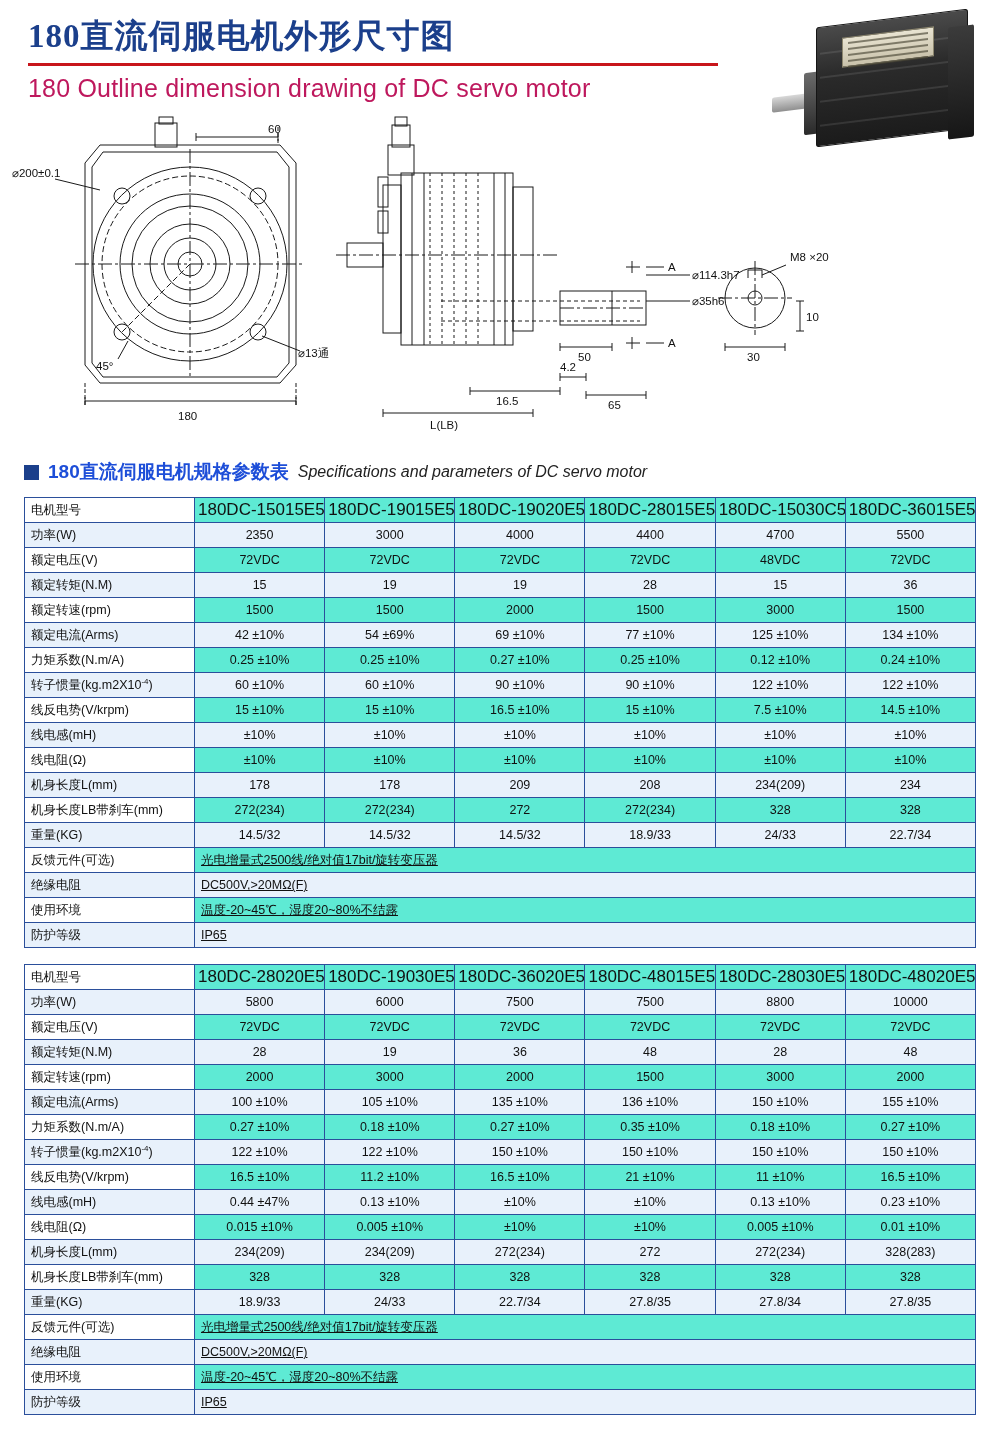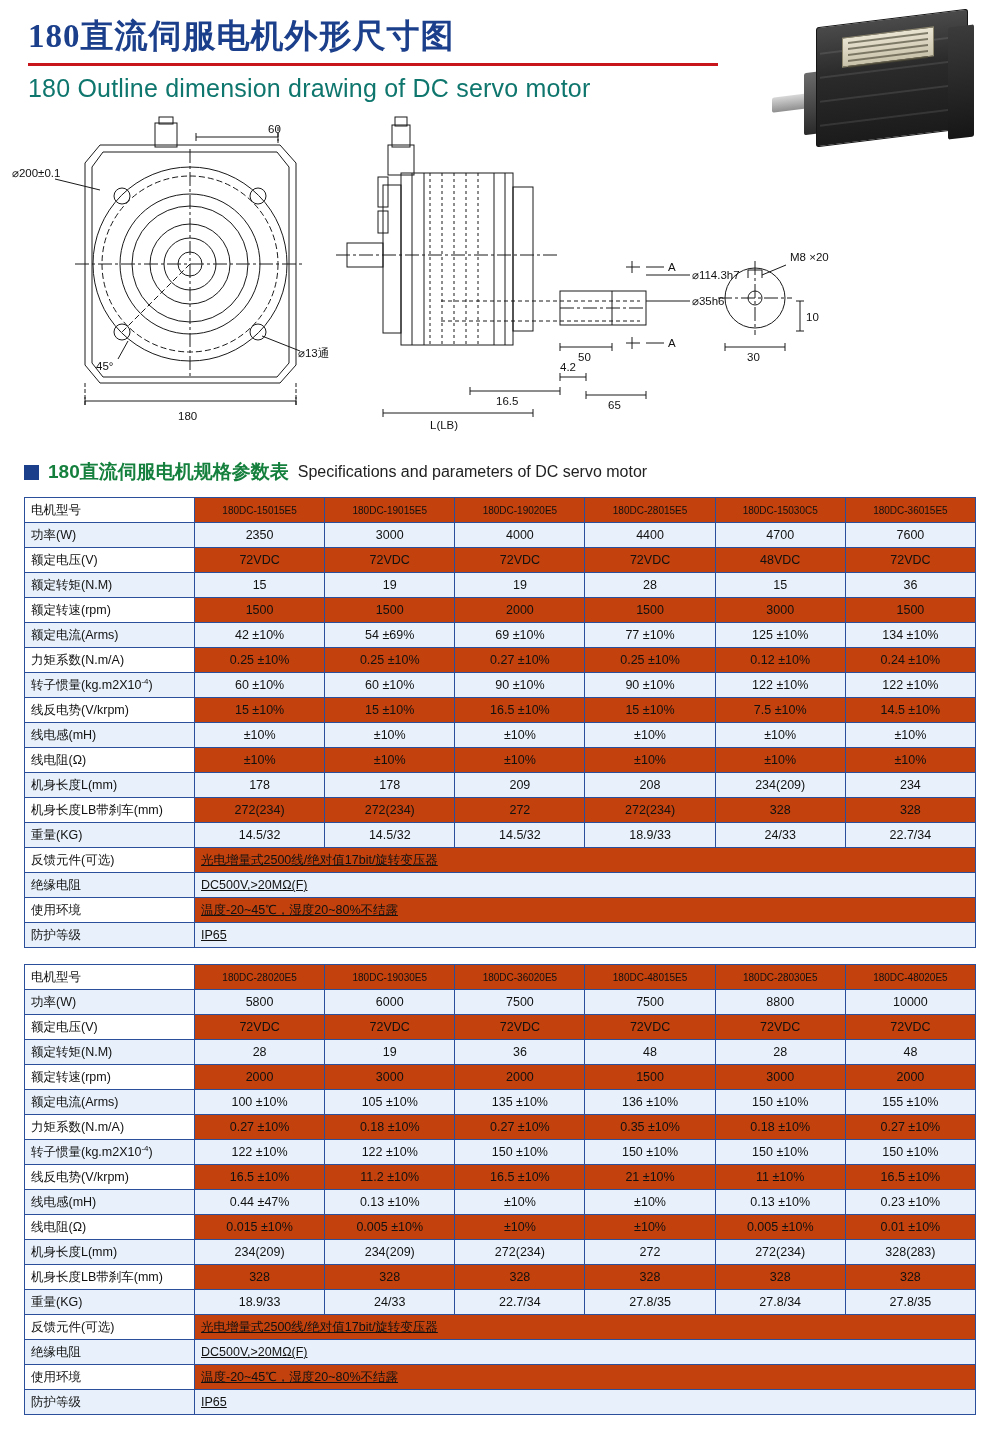--- a/index.html
+++ b/index.html
@@ -17,21 +17,21 @@
   .header{position:relative;padding:18px 0 0 28px;}
   .title-cn{
     font-size:33px;font-weight:bold;color:#1b3f8b;letter-spacing:1px;
     line-height:1.1;
     font-family:Liberation Serif, serif;
   }
   .title-rule{
     width:690px;height:3px;background:#c8151b;margin:9px 0 8px 0;
   }
   .title-en{
-    font-size:25px;color:#0f766e;font-weight:400;letter-spacing:0.2px;
+    font-size:25px;color:#be185d;font-weight:400;letter-spacing:0.2px;
   }
 
   
   .photo{
     position:absolute;top:10px;right:14px;width:216px;height:155px;
   }
   .photo .body{
     position:absolute;left:46px;top:8px;width:150px;height:118px;
     background:linear-gradient(180deg,#4a4a4a 0%,#2b2b2b 40%,#1b1b1b 100%);
     transform:skewY(-7deg);
@@ -71,50 +71,50 @@
   .drawing{
     position:relative;margin:12px 0 0 0;height:338px;width:1000px;
   }
   .drawing svg{display:block;}
 
   
   .spec-head{
     display:flex;align-items:center;gap:9px;margin:6px 0 9px 24px;
   }
   .spec-head .sq{width:15px;height:15px;background:#1b3f8b;display:inline-block;}
-  .spec-head .cn{font-size:19px;font-weight:bold;color:#15803d;}
-  .spec-head .en{font-size:16px;color:#222;font-weight:400;}
+  .spec-head .cn{font-size:19px;font-weight:bold;color:#1d4ed8;}
+  .spec-head .en{font-size:16px;color:#222;font-weight:400;font-style:italic;}
 
   
   table.spec{
     border-collapse:collapse;
     width:952px;
     margin:12px 0 16px 24px;
     table-layout:fixed;
-    background:#c2410c;
+    background:#5eead4;
   }
   table.spec td{
     border:1px solid #2b4f9b;
     font-size:12.5px;
     height:22px;
     padding:1px 3px;
     text-align:center;
     color:#111;
     white-space:nowrap;
     overflow:hidden;
   }
   table.spec td.rowhead{
     text-align:left;
     padding-left:6px;
     width:160px;
     background:#ffffff;
   }
   table.spec tr.alt td{background:#e8f1fb;}
   table.spec tr.alt td.rowhead{background:#e8f1fb;}
-  table.spec td.model{font-size:10px;}
+  table.spec td.model{font-size:17px;}
   table.spec td.wide{text-align:left;padding-left:6px;text-decoration:underline;}
   sup{font-size:8px;}
 </style>
 </head>
 <body>
 
 <div class="page">
 
   <div class="header">
     <div class="title-cn">180直流伺服电机外形尺寸图</div>
@@ -295,21 +295,21 @@
         <td class="model">180DC-15030C5</td>
         <td class="model">180DC-36015E5</td>
       </tr>
       <tr class="alt">
         <td class="rowhead">功率(W)</td>
         <td>2350</td>
         <td>3000</td>
         <td>4000</td>
         <td>4400</td>
         <td>4700</td>
-        <td>7600</td>
+        <td>5500</td>
       </tr>
       <tr>
         <td class="rowhead">额定电压(V)</td>
         <td>72VDC</td>
         <td>72VDC</td>
         <td>72VDC</td>
         <td>72VDC</td>
         <td>48VDC</td>
         <td>72VDC</td>
       </tr>

